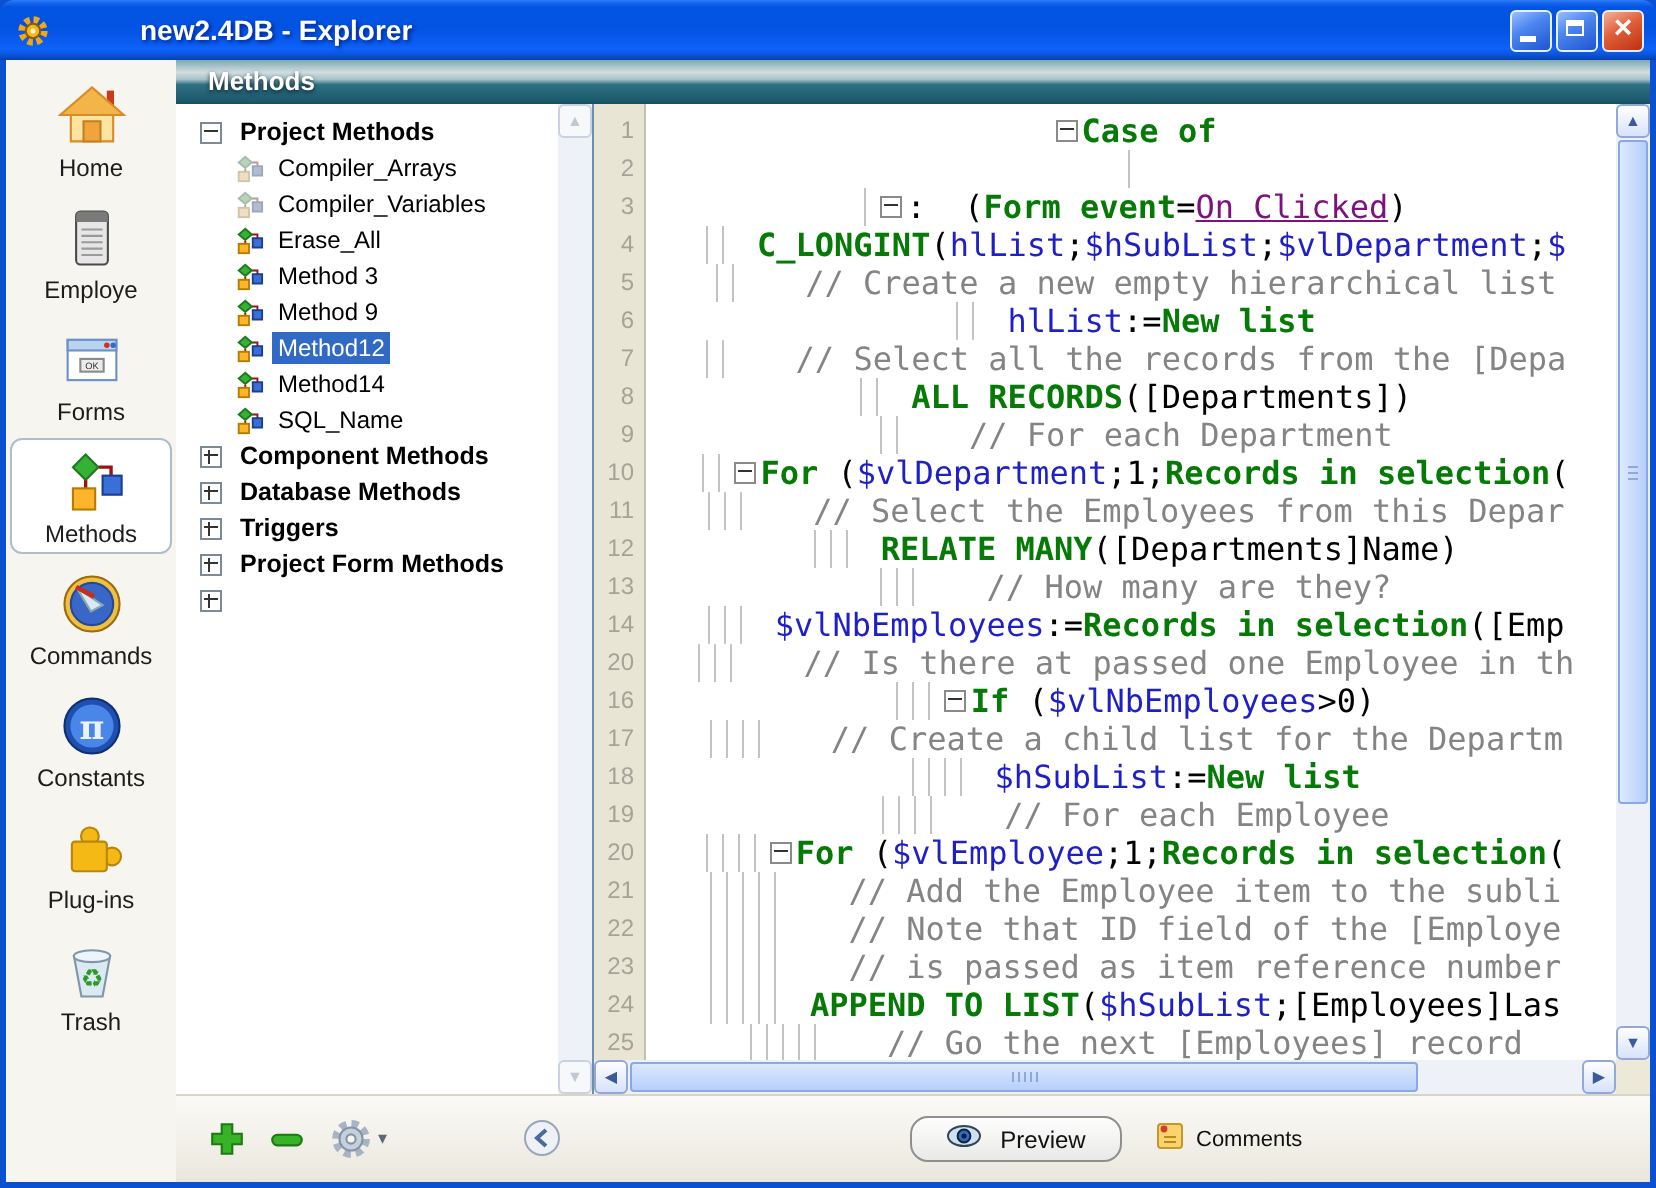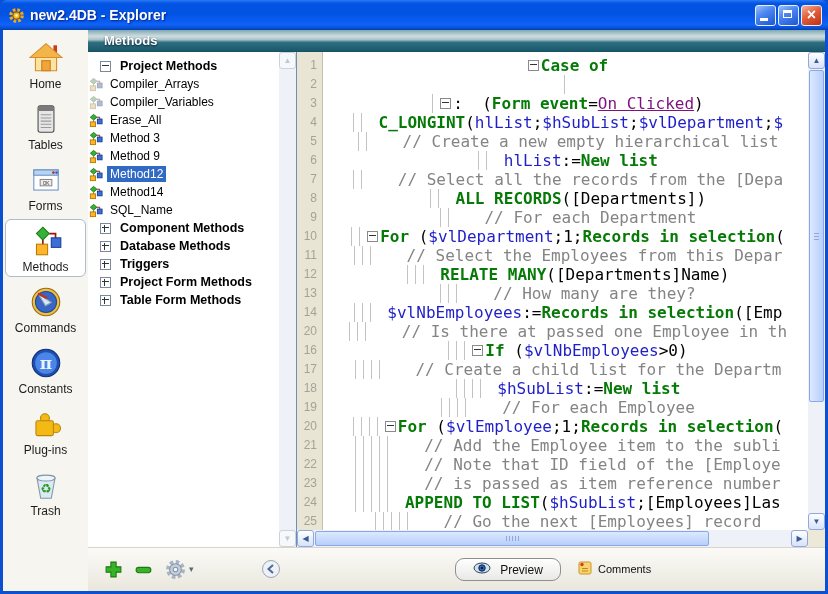--- a/index.html
+++ b/index.html
@@ -4,21 +4,21 @@
 <style>
   html,body{margin:0;padding:0;}
   body{width:828px;height:594px;position:relative;overflow:hidden;
        font-family:"Liberation Sans", sans-serif;background:#0a50d0;}
 
   
   .titlebar{position:absolute;top:0;left:0;right:0;height:30px;
     background:linear-gradient(180deg,#2b7cf5 0%,#1563ec 6%,#0454e4 12%,#0353e3 45%,#0a5cf0 70%,#0f63f8 82%,#0a53d8 92%,#063fae 100%);
     border-radius:7px 7px 0 0;display:flex;align-items:center;padding:0 6px;box-sizing:border-box;}
   .app-icon{width:17px;height:17px;margin:0 5px 0 2px;}
-  .title-text{color:#fff;font-size:14px;font-weight:bold;text-shadow:1px 1px 2px #00228a;flex:1;}
+  .title-text{color:#fff;font-size:14px;font-weight:bold;text-shadow:1px 1px 2px #00228a;flex:1;margin-left:40px;}
   .winbtn{width:21px;height:21px;border:1px solid #e8f0ff;border-radius:3px;margin-left:2px;
     position:relative;box-sizing:border-box;cursor:pointer;}
   .winbtn.min,.winbtn.max{background:linear-gradient(150deg,#9cc0f8 0%,#4c86f0 40%,#1e55d0 100%);}
   .winbtn.close{background:linear-gradient(150deg,#f4b09a 0%,#e05f3a 45%,#bd3012 100%);}
   .winbtn.min::after{content:"";position:absolute;left:4px;bottom:4px;width:8px;height:3px;background:#fff;}
   .winbtn.max::after{content:"";position:absolute;left:4px;top:4px;width:9px;height:8px;
     border:1px solid #fff;border-top:3px solid #fff;box-sizing:border-box;}
   .winbtn.close::after{content:"×";position:absolute;left:0;top:-2px;width:100%;text-align:center;
     color:#fff;font-size:16px;font-weight:bold;line-height:21px;}
 
@@ -38,21 +38,21 @@
     background:linear-gradient(180deg,#7fa8b0 0%,#cfdde0 28%,#a9c3c9 44%,#2e6f82 56%,#1c5a6d 92%,#14505e 100%);
     color:#fff;font-size:13px;font-weight:bold;line-height:22px;padding-left:16px;
     text-shadow:0 1px 2px #123;}
   .panels{flex:1;display:flex;min-height:0;}
 
   
   .tree-panel{width:208px;flex:0 0 208px;background:#fff;display:flex;}
   .tree-body{flex:1;padding-top:5px;overflow:hidden;}
   .trow{height:18px;display:flex;align-items:center;white-space:nowrap;cursor:pointer;}
   .trow.cat{padding-left:12px;font-weight:bold;font-size:12.5px;color:#000;}
-  .trow.item{font-size:12px;color:#000;}
+  .trow.item{padding-left:29px;font-size:12px;color:#000;}
   .exp{display:inline-block;width:9px;height:9px;border:1px solid #7a8a99;background:#fff;
     position:relative;margin-right:6px;flex:0 0 9px;}
   .exp::before{content:"";position:absolute;left:1px;right:1px;top:3px;height:1px;background:#333;}
   .exp.plus::after{content:"";position:absolute;top:1px;bottom:1px;left:3px;width:1px;background:#333;}
   .mico{width:15px;height:15px;margin-right:4px;flex:0 0 15px;}
   .mico.faded{opacity:.45;filter:saturate(.45);}
   .tlabel{padding:1px 3px;}
   .trow.selected .tlabel{background:#316ac5;color:#fff;}
 
   
@@ -133,21 +133,21 @@
         <span class="lbl">Home</span>
       </div>
       <div class="sidebar-item">
         <span class="icn"><svg width="36" height="36" viewBox="0 0 34 34">
             <rect x="9.5" y="4.5" width="15" height="25" rx="2" fill="#e6e6e6" stroke="#4a4a4a"></rect>
             <path d="M9.5 6.5 a2 2 0 0 1 2-2 h11 a2 2 0 0 1 2 2 v3 h-15 Z" fill="#7a7a7a"></path>
             <g stroke="#9a9a9a">
               <path d="M12 13 h10 M12 16 h10 M12 19 h10 M12 22 h10 M12 25 h10"></path>
             </g>
           </svg></span>
-        <span class="lbl">Tables</span>
+        <span class="lbl">Employe</span>
       </div>
       <div class="sidebar-item">
         <span class="icn"><svg width="36" height="36" viewBox="0 0 34 34">
             <rect x="5.5" y="7.5" width="23" height="19" fill="#fff" stroke="#6a93c8"></rect>
             <rect x="5.5" y="7.5" width="23" height="5" fill="#b8d4f0" stroke="#6a93c8"></rect>
             <circle cx="24" cy="10" r="1.3" fill="#d03020"></circle>
             <circle cx="27" cy="10" r="1.3" fill="#3a66c8"></circle>
             <rect x="11.5" y="16.5" width="11" height="6" fill="#ececec" stroke="#8a8a8a"></rect>
             <text x="17" y="21.3" font-size="4.4" text-anchor="middle" fill="#333">OK</text>
           </svg></span>
@@ -295,21 +295,20 @@
             <div class="trow cat">
               <span class="exp plus"></span>
               <span class="tlabel">Triggers</span>
             </div>
             <div class="trow cat">
               <span class="exp plus"></span>
               <span class="tlabel">Project Form Methods</span>
             </div>
             <div class="trow cat">
               <span class="exp plus"></span>
-              <span class="tlabel">Table Form Methods</span>
             </div>
           </div>
         <div class="vsb">
           <div class="sb-btn dis">▲</div>
           <div class="track"></div>
           <div class="sb-btn dis">▼</div>
         </div>
       </div>
 
       <div class="editor">

